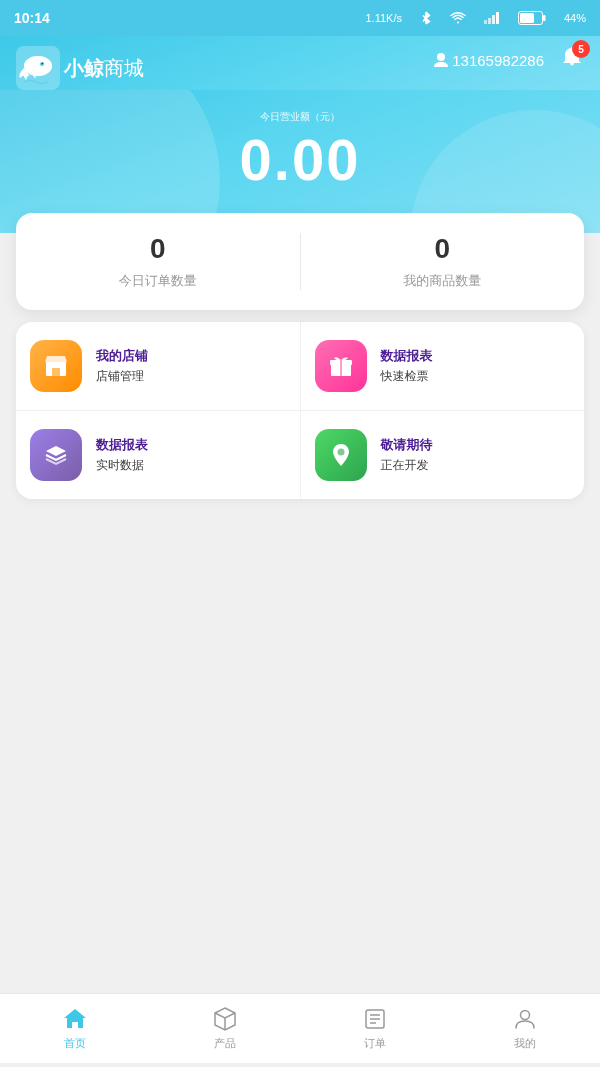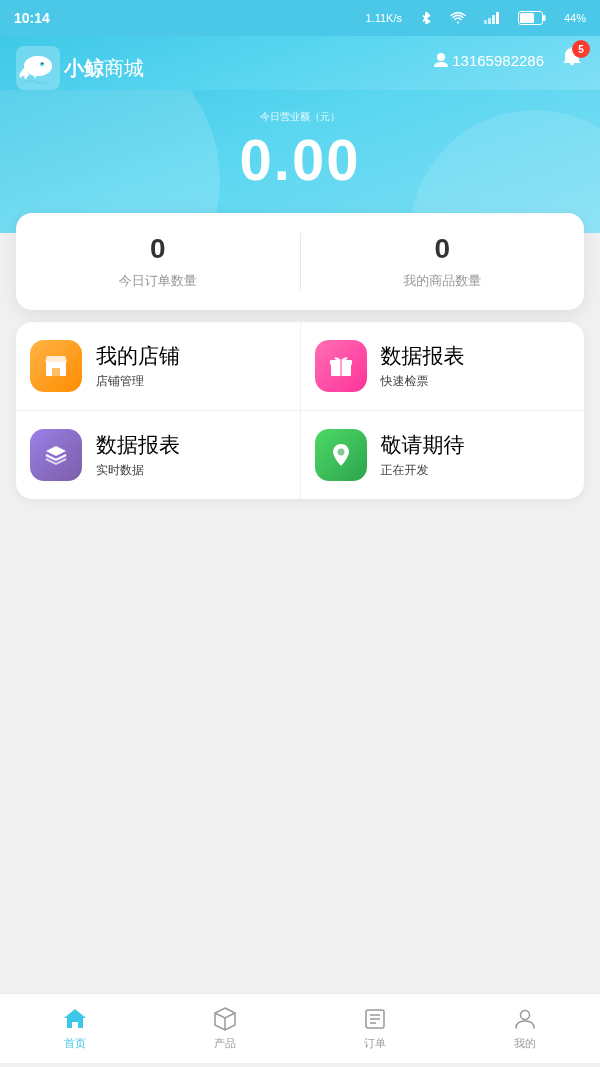--- a/index.html
+++ b/index.html
@@ -201,23 +201,23 @@
       justify-content: center;
       flex-shrink: 0;
       font-size: 24px;
     }
     .icon-orange { background: linear-gradient(135deg, #ffb347, #ff8c00); }
     .icon-pink { background: linear-gradient(135deg, #ff6eb4, #ff3399); }
     .icon-purple { background: linear-gradient(135deg, #9b7fe8, #7b5ea7); }
     .icon-green { background: linear-gradient(135deg, #4cd964, #2ea44f); }
     .menu-text-wrap { display: flex; flex-direction: column; }
     .menu-title {
-      font-size: 21px;
-      font-weight: 400;
-      color: #000000;
+      font-size: 13px;
+      font-weight: 700;
+      color: #4c1d95;
       margin-bottom: 3px;
     }
     .menu-sub {
       font-size: 12px;
       color: #404040;
     }
 
     
     .bottom-nav {
       position: fixed;

